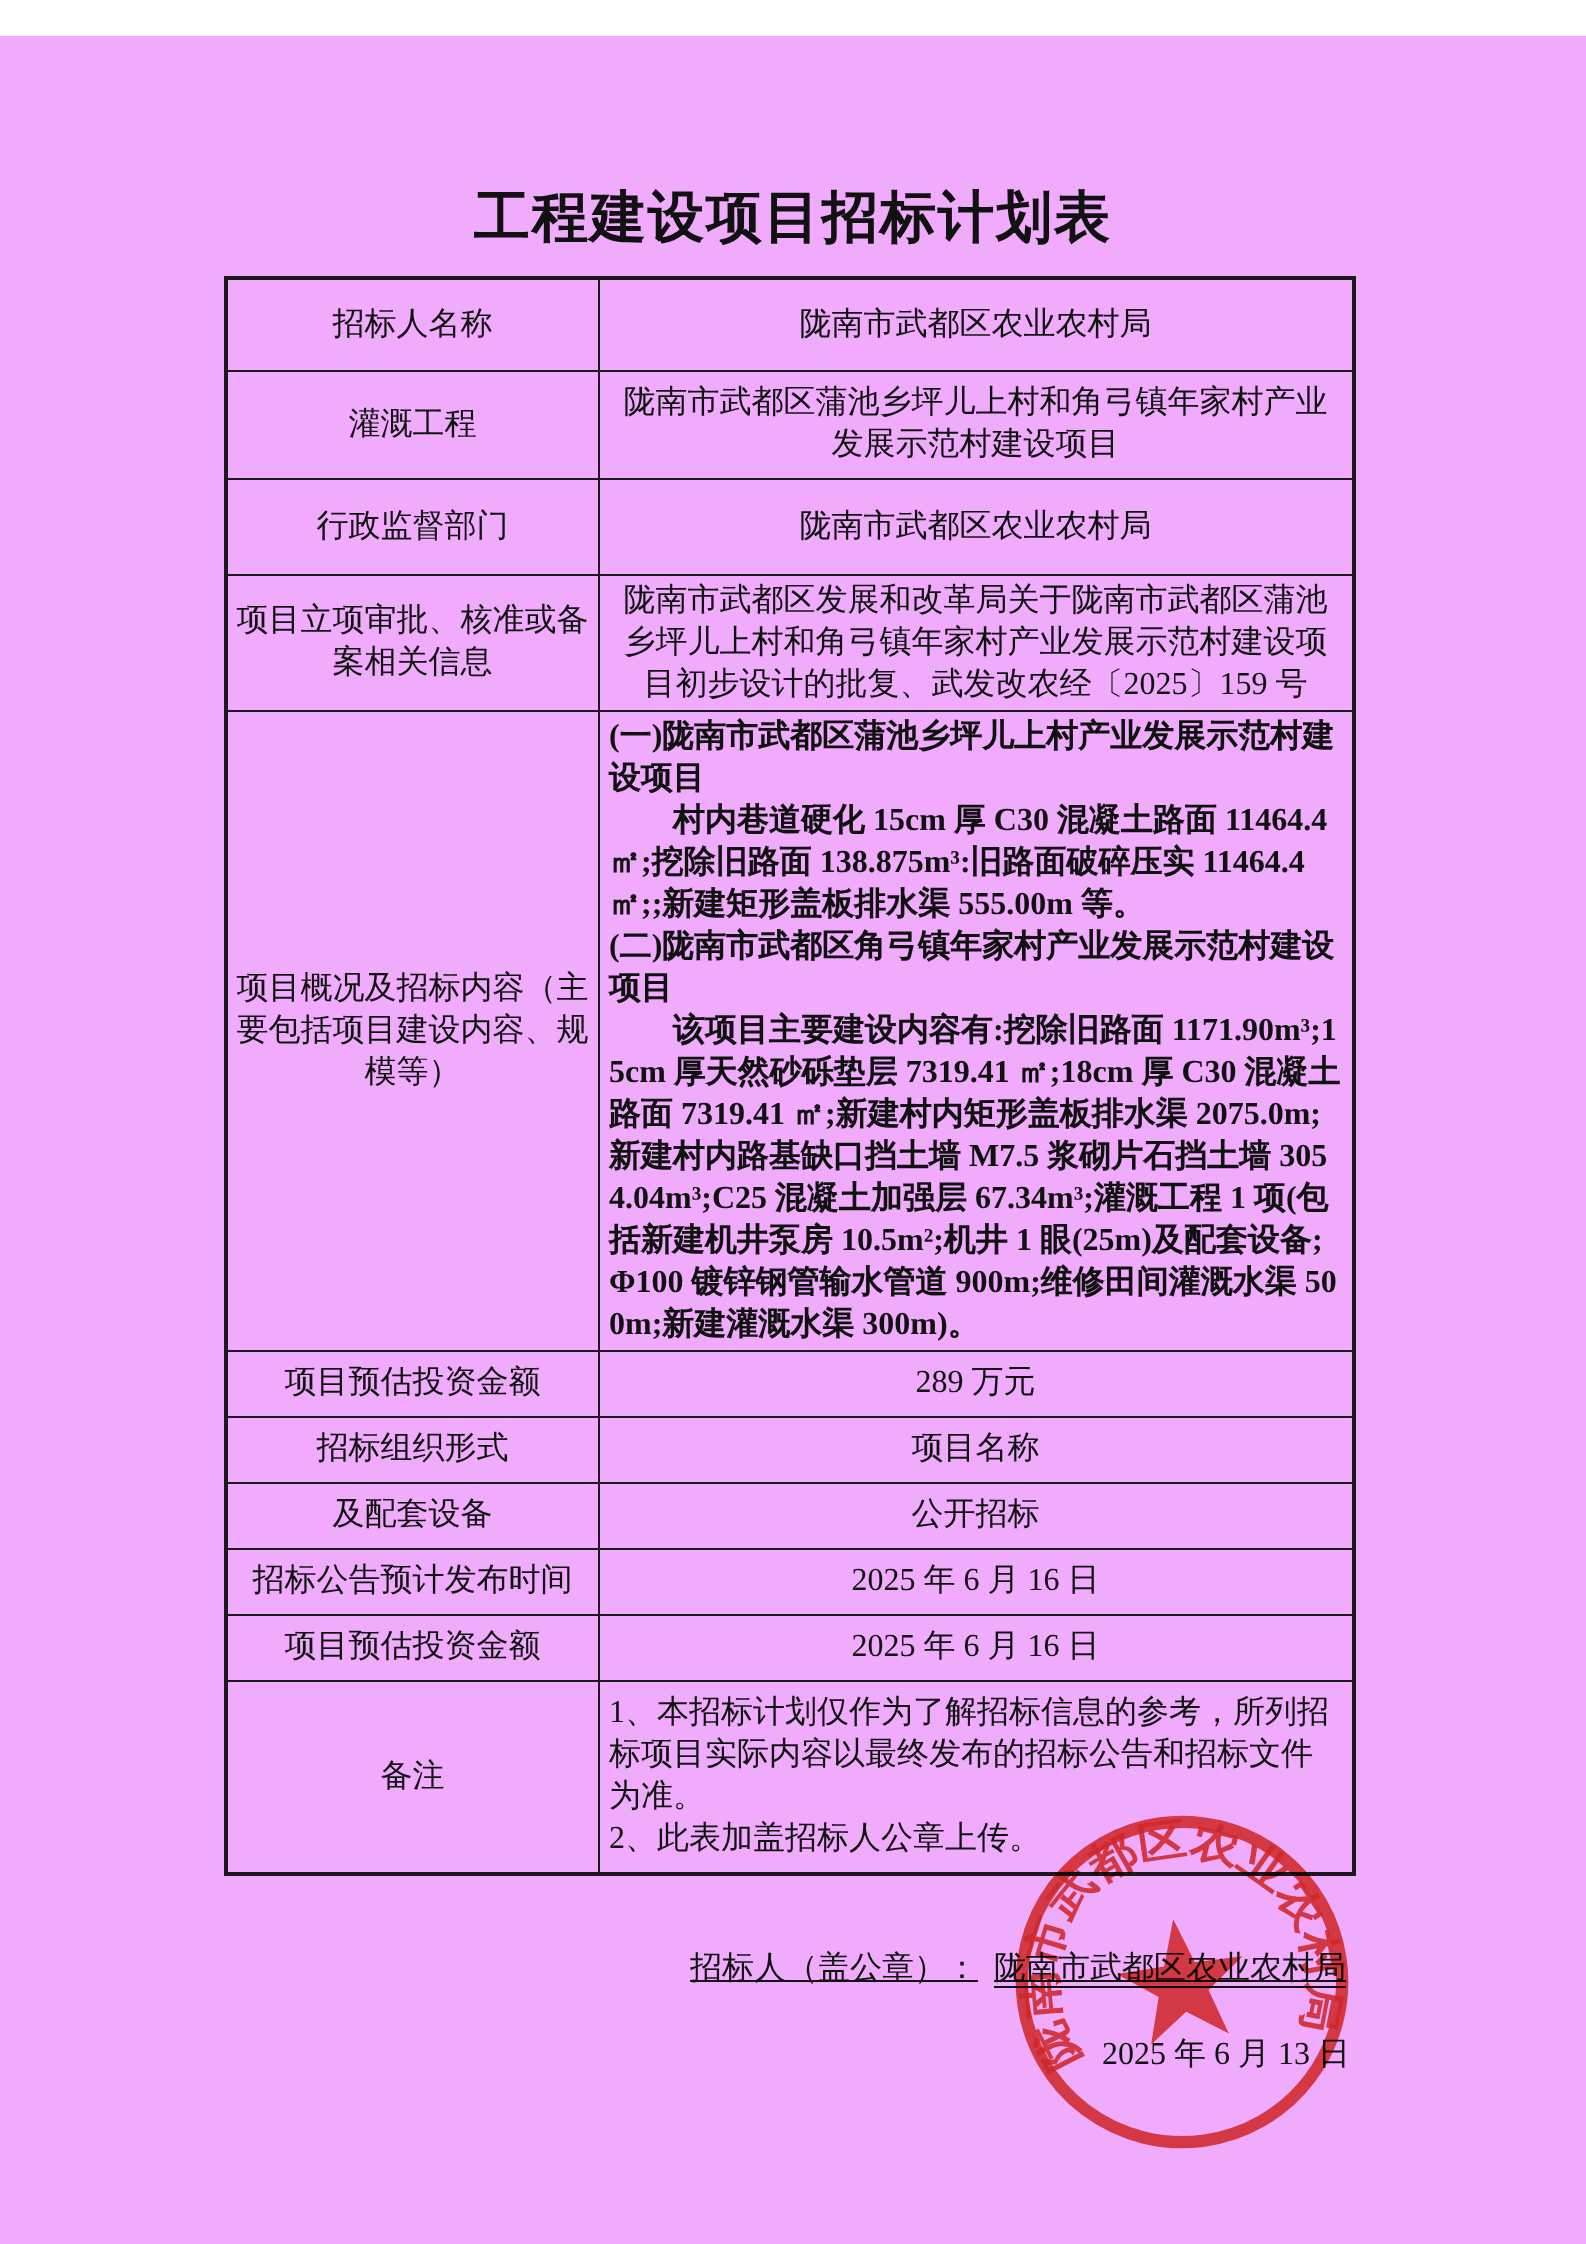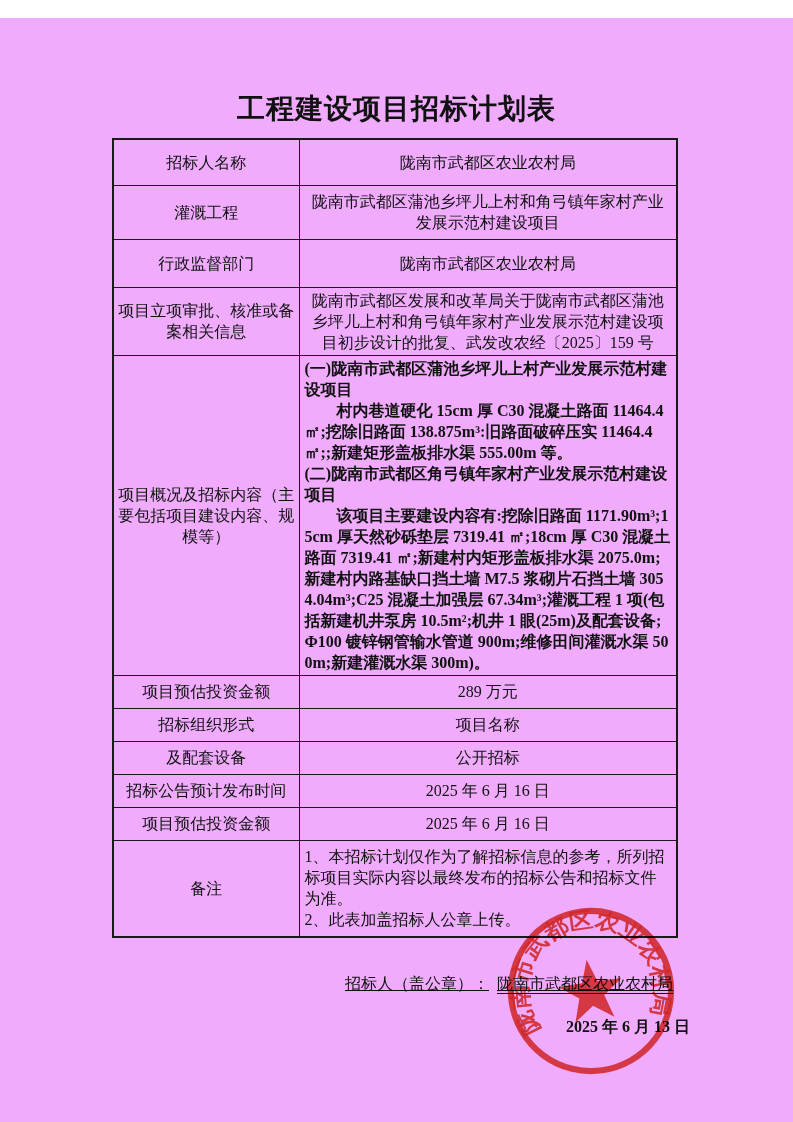--- a/index.html
+++ b/index.html
@@ -73,24 +73,23 @@
     text-decoration: underline;
   }
   .sig-value {
     text-decoration: underline;
     text-underline-offset: 4px;
     padding: 0 8px;
   }
   .date-line {
     position: absolute;
     top: 999px;
-    right: 103px;
+    right: 118px;
     font-size: 16px;
     white-space: nowrap;
-    font-weight: bold;
   }
   .seal {
     position: absolute;
     left: 503px;
     top: 885px;
     width: 176px;
     height: 176px;
     mix-blend-mode: multiply;
     transform: rotate(-8deg);
     pointer-events: none;

